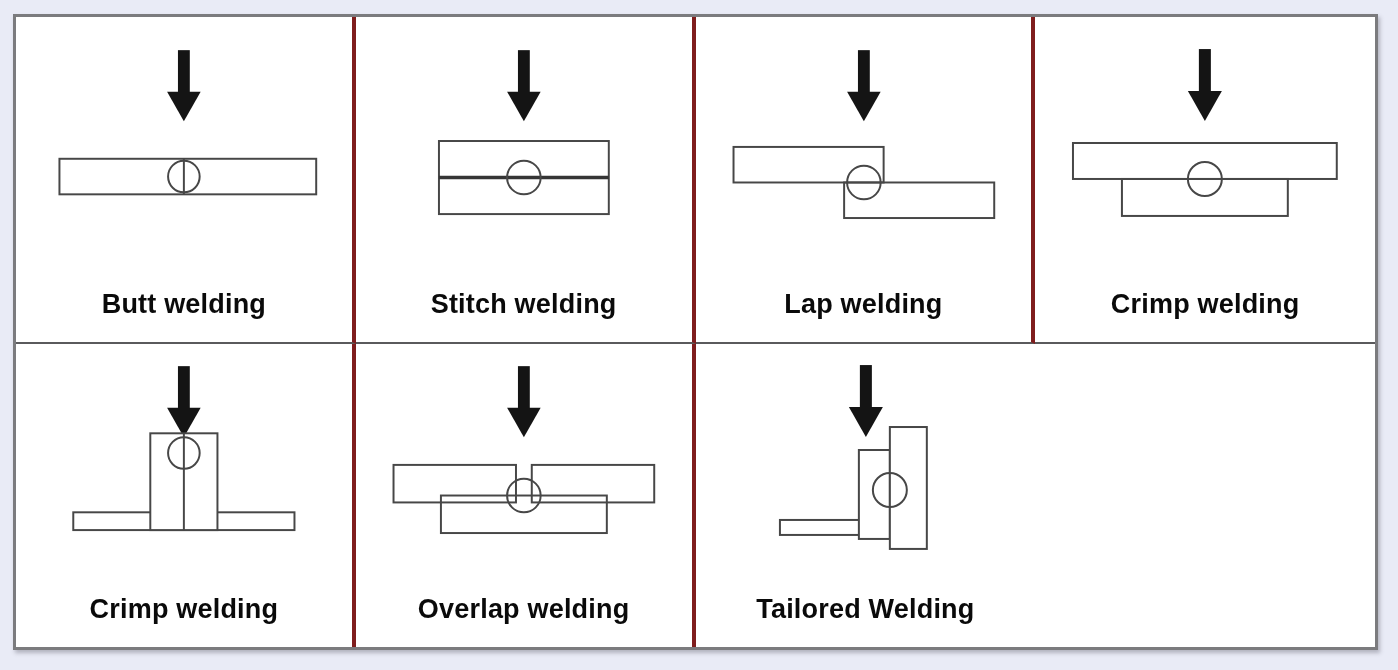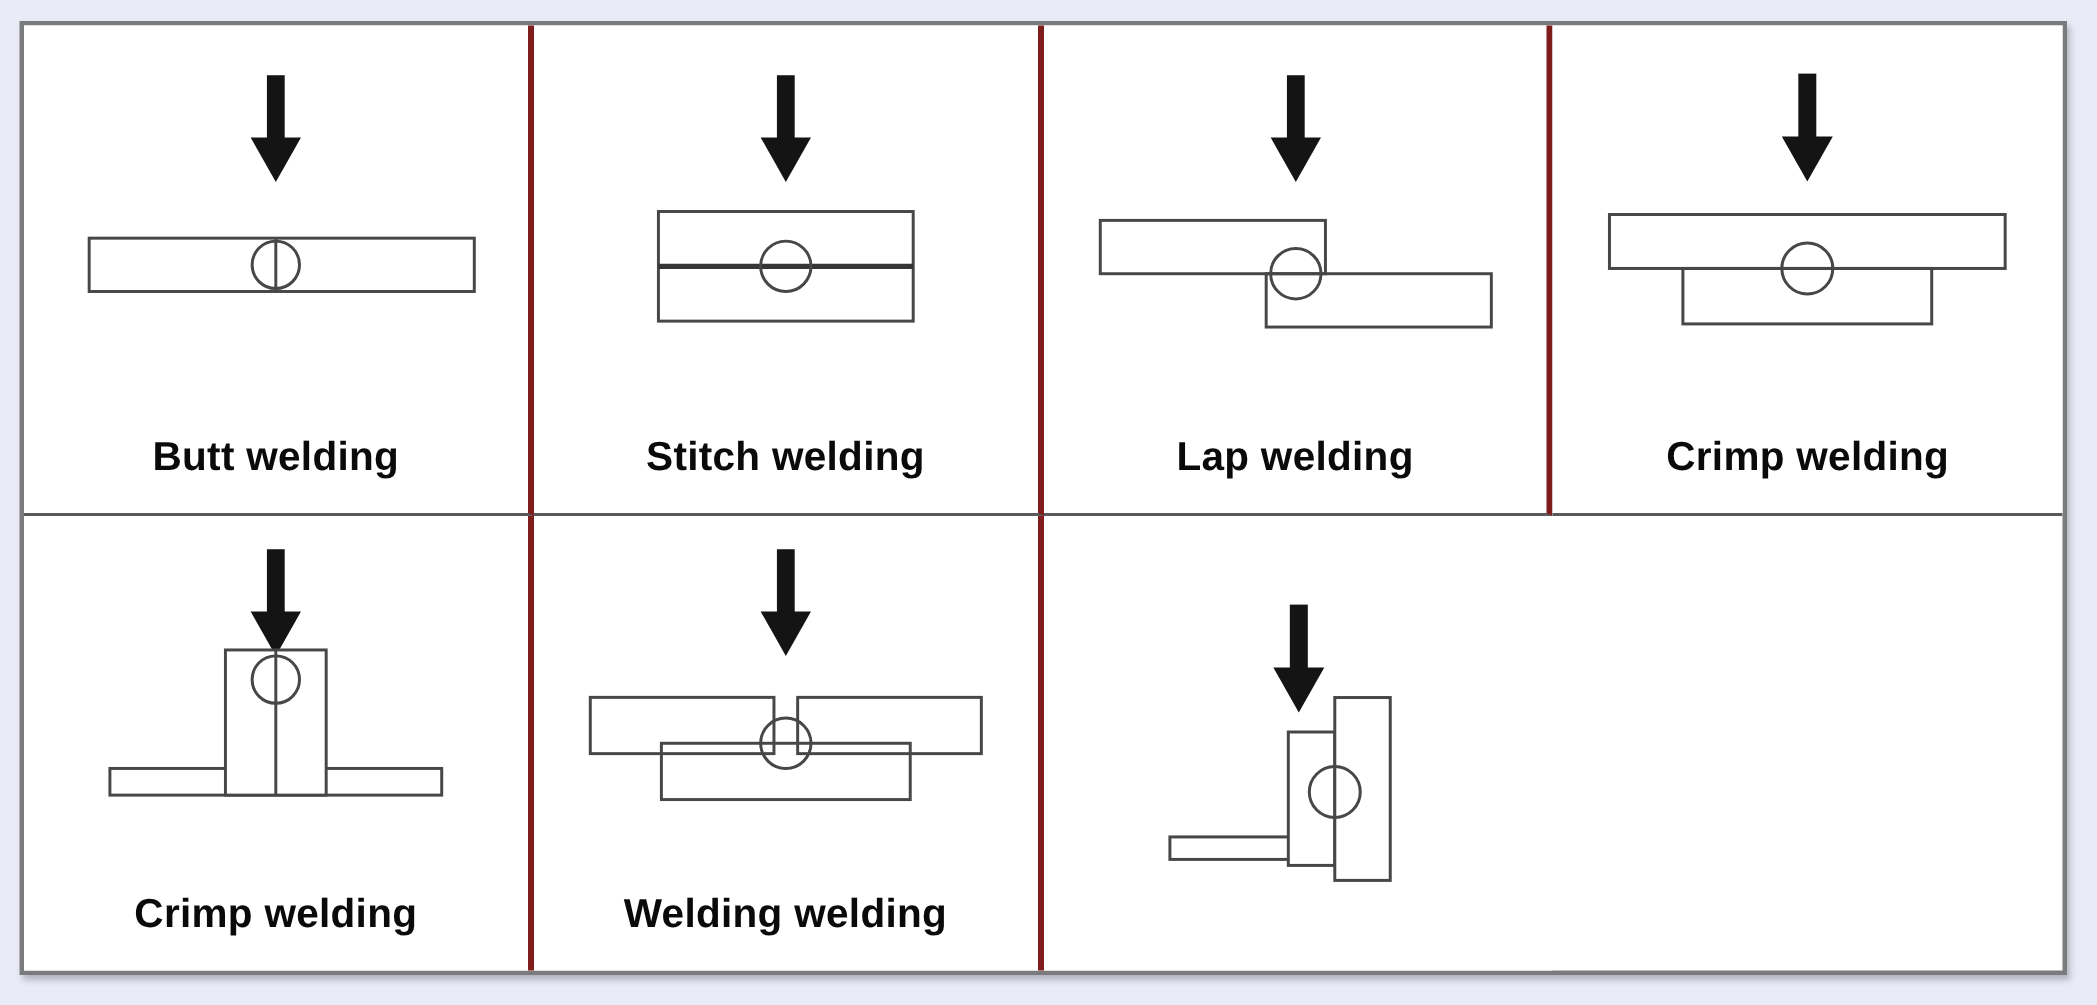--- a/index.html
+++ b/index.html
@@ -159,31 +159,32 @@
         <rect class="arrow" x="164" y="10" width="12" height="44"></rect>
         <polygon class="arrow" points="153,52 187,52 170,82"></polygon>
       </g>
       <g>
         <rect class="shape" x="86" y="141" width="168" height="38"></rect>
         <rect class="shape" x="38" y="110" width="124" height="38"></rect>
         <rect class="shape" x="178" y="110" width="124" height="38"></rect>
         <circle class="shape" cx="170" cy="141" r="17"></circle>
       </g>
     </svg>
-    <div class="label">Welding welding</div>
+    <div class="label">Overlap welding</div>
   </div>
 
   <div class="cell last-col last-row">
     <svg class="schematic" viewBox="0 0 340 205" preserveAspectRatio="xMidYMid meet">
       <g>
         <rect class="arrow" x="164" y="10" width="12" height="44"></rect>
         <polygon class="arrow" points="153,52 187,52 170,82"></polygon>
       </g>
       <g>
         <rect class="shape" x="84" y="165" width="80" height="15"></rect>
         <rect class="shape-filled" x="163" y="95" width="31" height="89"></rect>
         <rect class="shape-filled" x="194" y="72" width="37" height="122"></rect>
         <circle class="shape" cx="194" cy="135" r="17"></circle>
       </g>
     </svg>
+    <div class="label">Tailored Welding</div>
   </div>
 
 </div>
 
 </body></html>

